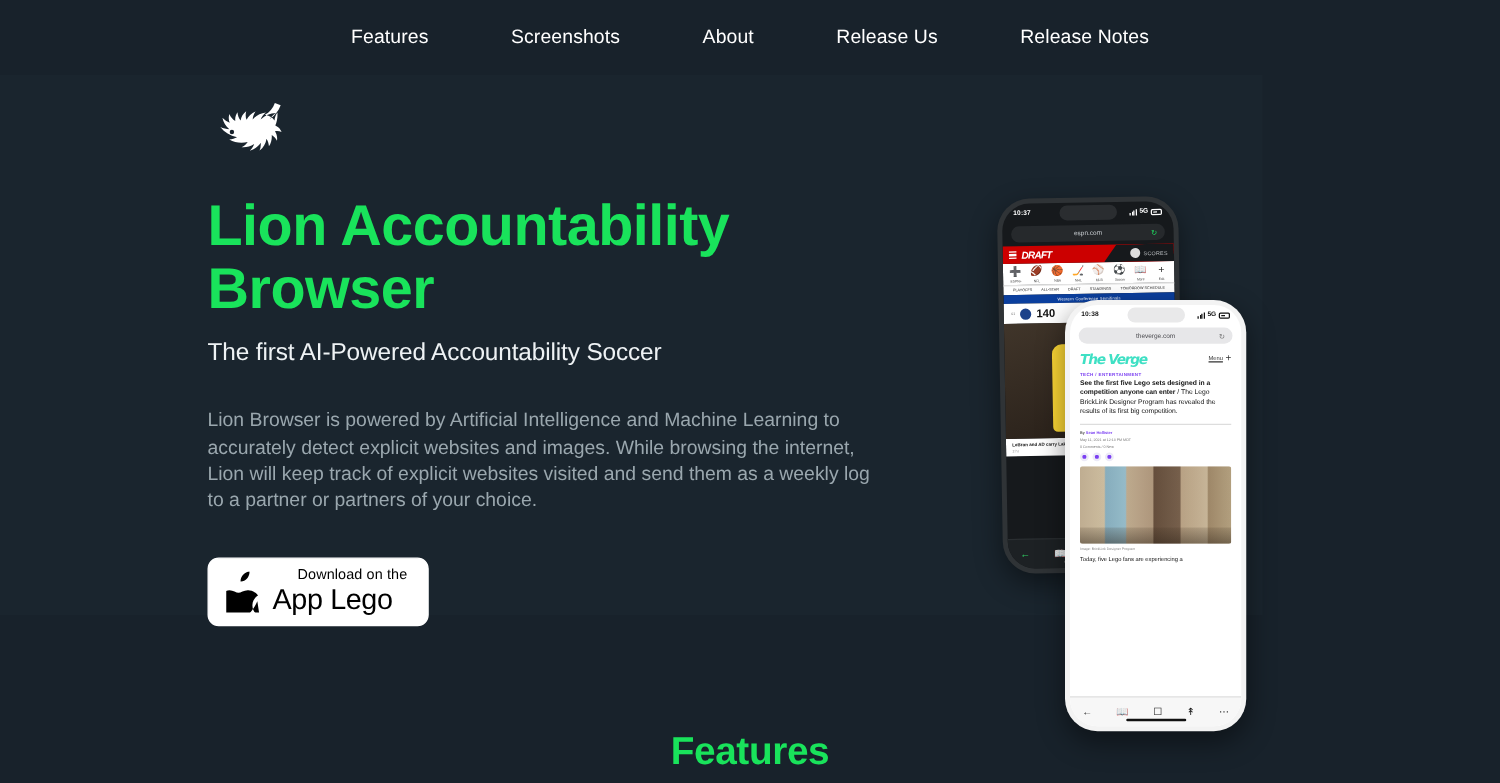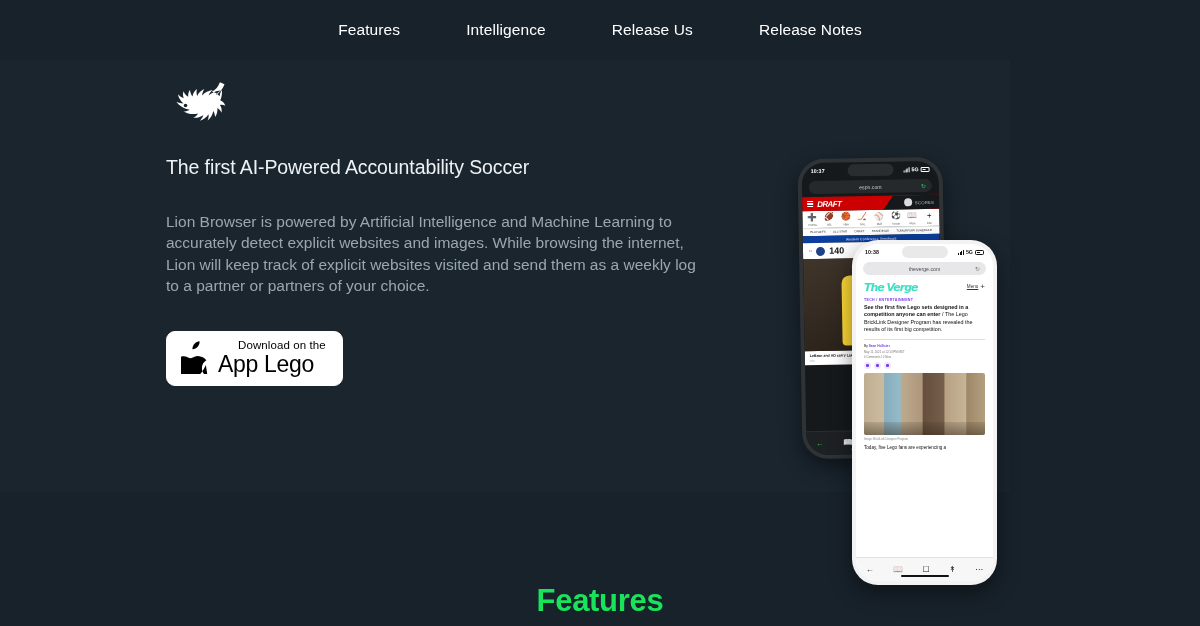--- a/index.html
+++ b/index.html
@@ -198,37 +198,39 @@
   }
 </style>
 </head>
 <body>
 
 <div class="page">
 
   <nav class="navbar">
     <ul class="nav-list">
       <li class="nav-item">Features</li>
-      <li class="nav-item">Intelligence</li>
+      <li class="nav-item">Screenshots</li>
+      <li class="nav-item">About</li>
       <li class="nav-item">Release Us</li>
       <li class="nav-item">Release Notes</li>
     </ul>
   </nav>
 
   <section class="hero">
     <div class="hero-panel"></div>
 
     <div class="hero-left">
 
       
       <svg class="logo-mark" viewBox="0 0 70 56" aria-hidden="true">
         <path fill="#ffffff" d="M57.5 2.5c-1.6 4.8-4.6 8.1-8.6 10.1 3.6.5 6.4 2.2 8.3 5 .2-2.6 1-4.9 2.5-6.9.3 4.1-.3 7.8-1.8 11.2 2.6 1.1 4.4 3 5.4 5.7-1.9-.9-3.8-1.1-5.7-.7 1.6 2.6 2.2 5.4 1.7 8.3-1-2.2-2.5-3.9-4.5-5.1.3 3.6-.5 6.9-2.4 9.8-.2-2.4-.9-4.6-2.1-6.5-.6 4.2-2.6 7.6-6 10.2.9-2.2 1.2-4.4 1-6.7-2.3 3.5-5.5 5.8-9.5 6.9 1.9-1.7 3.2-3.6 3.9-5.8-3.4 2.1-7 3-10.9 2.7 2.3-1.2 4.1-2.7 5.3-4.6-5.6 1.3-10.9.6-15.9-2.1 2.6-.2 4.8-.9 6.7-2-6-1.1-10.8-4-14.4-8.7 2.6 1.2 5.2 1.8 7.8 1.9-3.2-2.6-5.2-5.9-6-9.9 1.9 2 4 3.4 6.3 4.3-1-2.5-1.1-5 -.3-7.6 1.1 2.6 2.8 4.6 5.1 6.1-.3-2.8.3-5.3 1.9-7.6.2 2.8 1.1 5.2 2.7 7.2.5-3.3 2.1-6 4.8-8-.7 2.6-.6 5.1.3 7.4 1.6-3.4 4.2-5.8 7.7-7.3-1.5 2.2-2.3 4.5-2.4 6.9 3-3.4 6.8-5.3 11.4-5.9-2.2 1.7-3.7 3.7-4.5 6 3.7-3.5 8.1-5.3 13.2-5.5-2.3 1.4-4 3-5.2 5 4.1-2.9 7.3-6.7 9.2-11.8z"></path>
         <circle cx="20.5" cy="27.5" r="1.9" fill="#18222b"></circle>
       </svg>
 
+      <h1 class="hero-title">Lion Accountability Browser</h1>
       <div class="hero-subtitle">The first AI-Powered Accountability Soccer</div>
       <p class="hero-body">Lion Browser is powered by Artificial Intelligence and Machine Learning to accurately detect explicit websites and images. While browsing the internet, Lion will keep track of explicit websites visited and send them as a weekly log to a partner or partners of your choice.</p>
 
       <a class="appstore-btn" href="#">
         <svg class="appstore-apple" viewBox="0 0 24 29" aria-hidden="true">
           <path fill="#000000" d="M16.5 0c.2 1.9-.6 3.7-1.7 5-1.2 1.3-2.9 2.3-4.6 2.2-.2-1.8.7-3.7 1.8-4.9C13.2 1 15 .1 16.5 0zm5.6 21.2c-.9 2.1-1.4 3-2.6 4.8-1.7 2.6-4.1 5.8-7 5.8-2.6.1-3.3-1.7-6.9-1.7s-4.3 1.7-6.9 1.8c-2.9.1-5.1-2.8-6.8-5.4v-.1c0 .1 0 0 0 0 .5-8.4 5.5-12.9 10.4-13 2.6 0 4.8 1.8 6.4 1.8 1.6 0 4.2-2.2 7.1-1.9 1.2.1 4.6.5 6.8 3.7-.2.1-4.1 2.4-4 7.1.1 5.6 5 7.5 5.1 7.5"></path>
         </svg>
         <span class="appstore-text">
           <span class="appstore-small">Download on the</span>
           <span class="appstore-large">App Lego</span>

